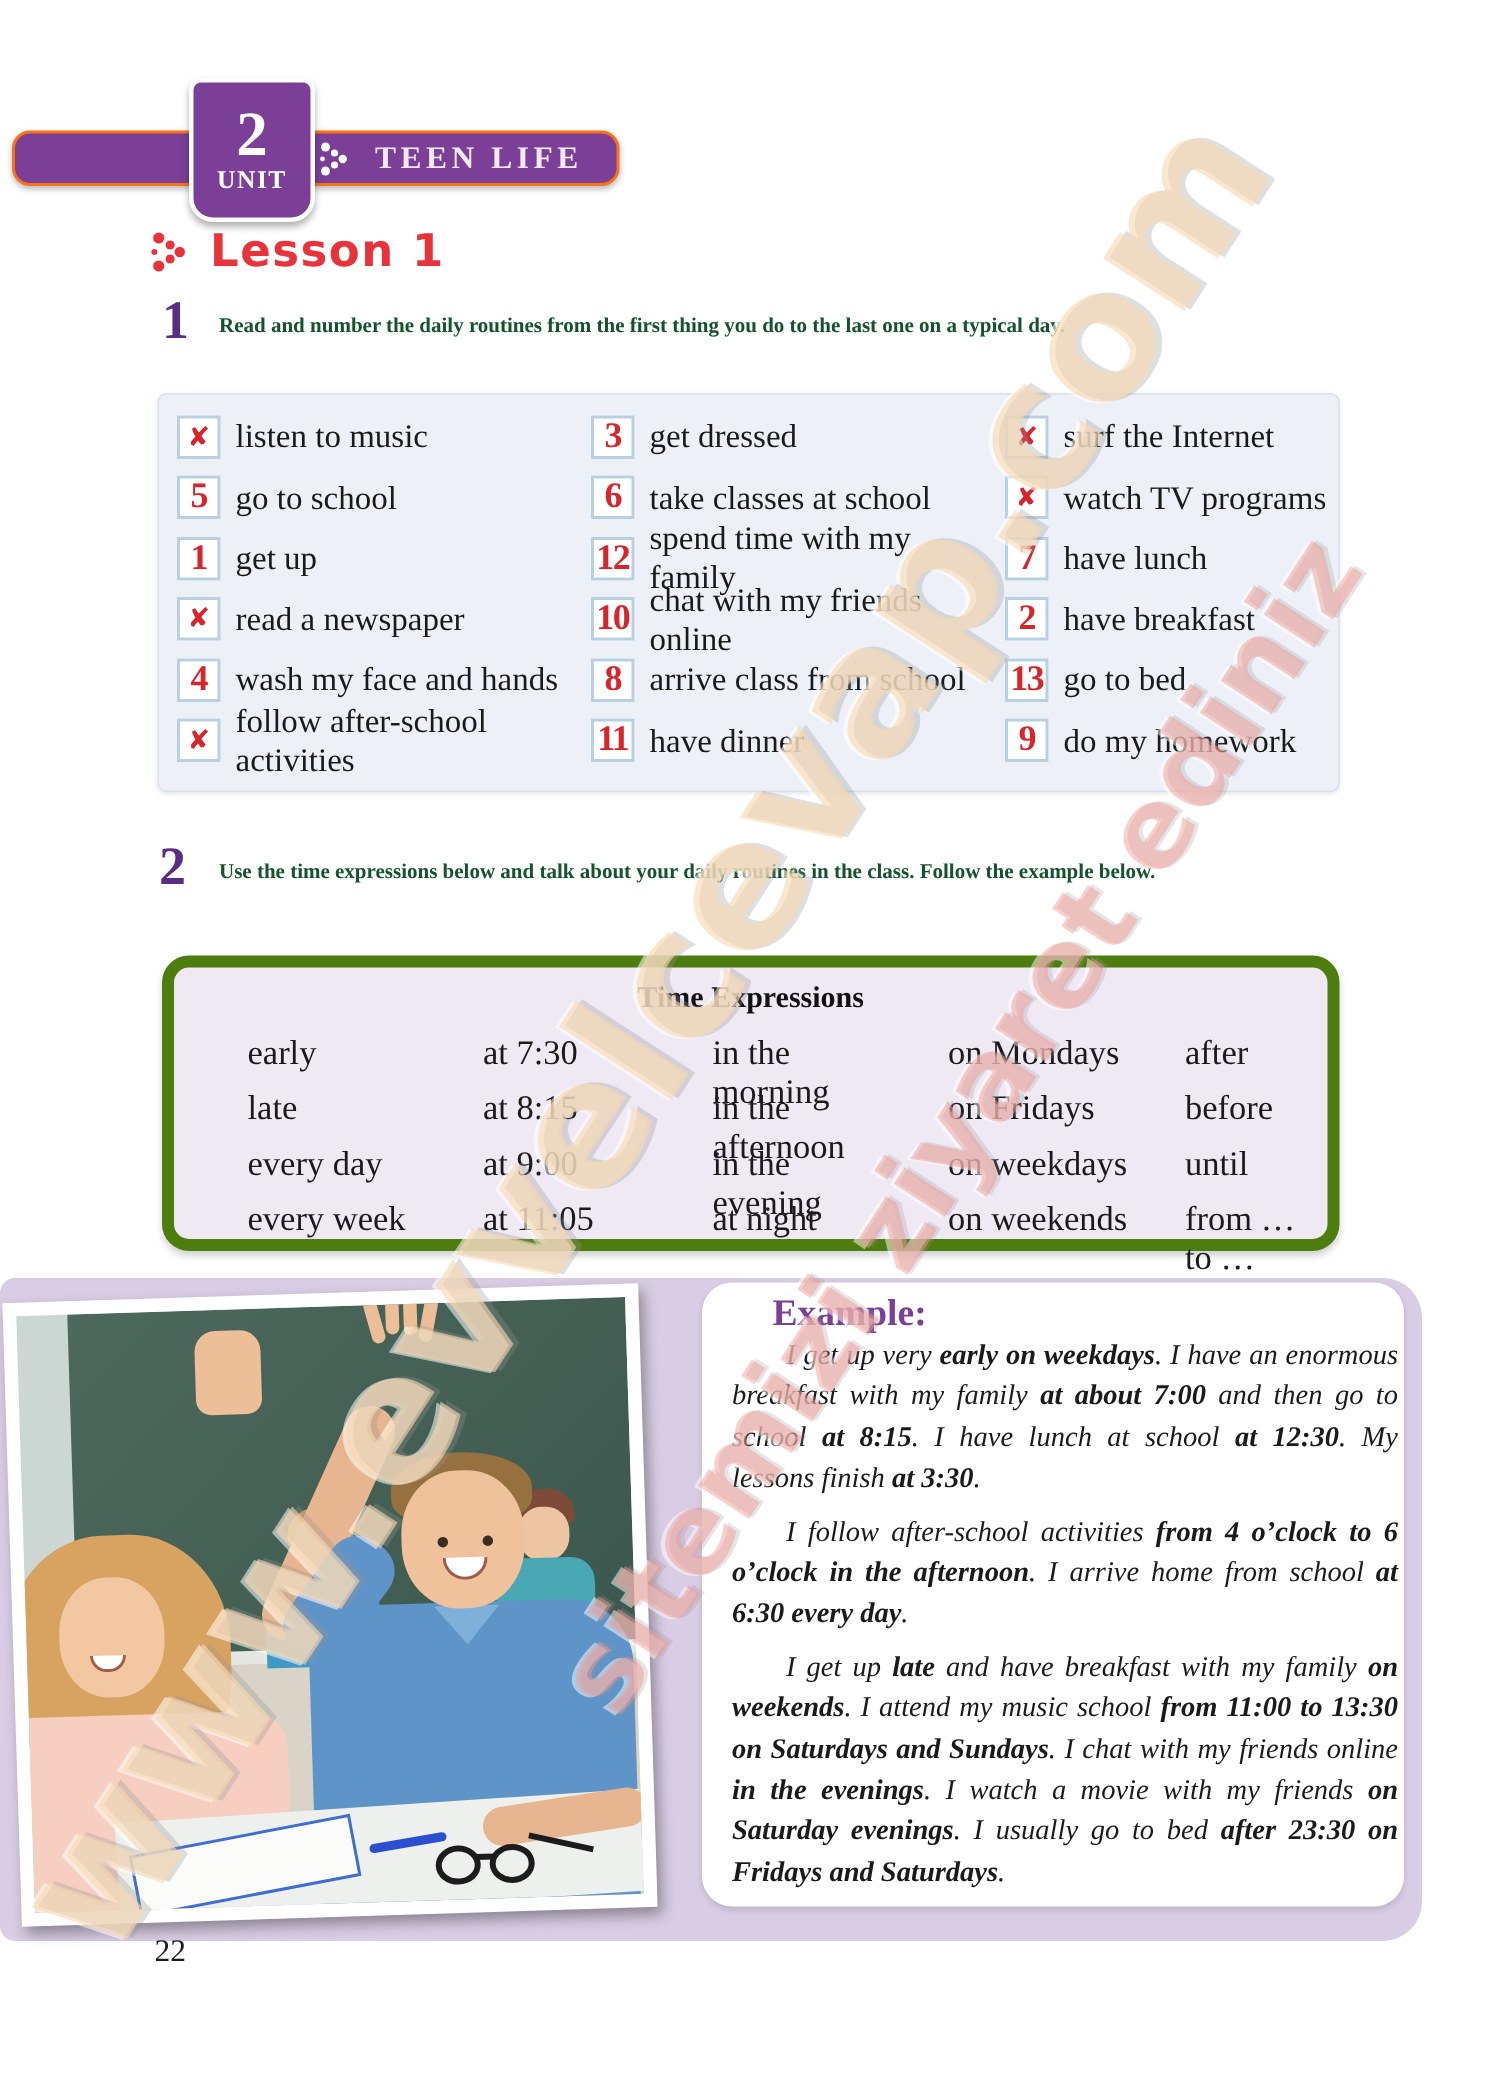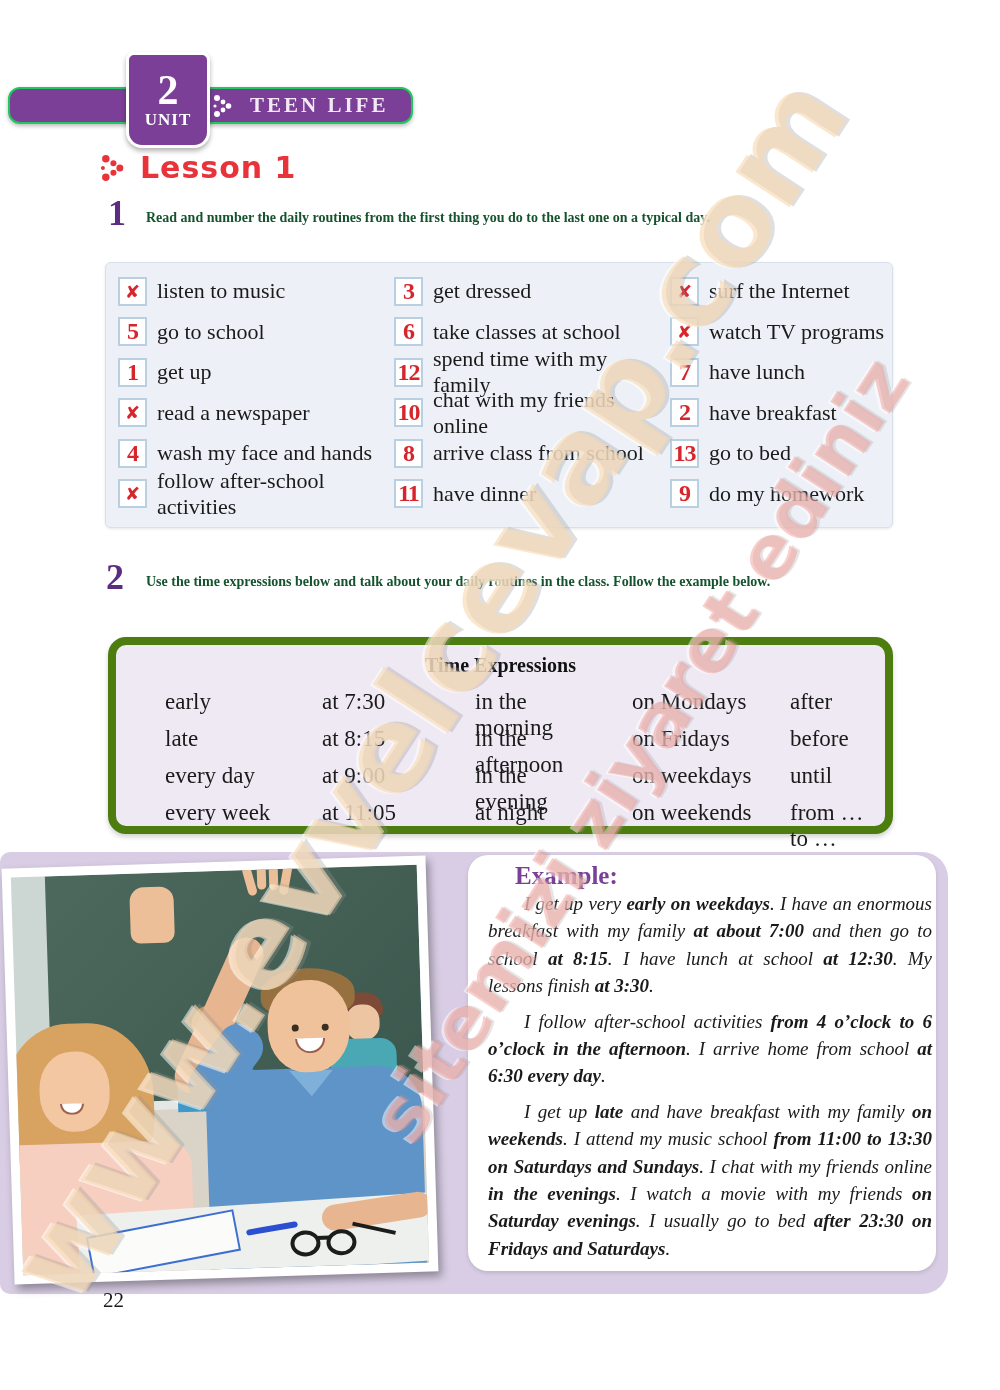--- a/index.html
+++ b/index.html
@@ -6,21 +6,21 @@
   html,body{margin:0;padding:0;}
   body{
     width:1000px;height:1390px;position:relative;background:#ffffff;
     font-family:"Liberation Serif",serif;color:#1a1a1a;overflow:hidden;
   }
   .layer{position:absolute;left:0;top:0;width:1000px;height:1390px;}
   .content{z-index:1;}
   
   .unit-banner{
     position:absolute;left:8px;top:87px;width:405px;height:37px;
-    background:#7b3f97;border:2px solid #22c55e;border-radius:12px;
+    background:#7b3f97;border:2px solid #f97316;border-radius:12px;
     box-shadow:0 2px 4px rgba(0,0,0,.28);
     display:flex;align-items:center;box-sizing:border-box;
   }
   .banner-arrow{margin-left:202px;width:24px;height:24px;flex:0 0 24px;}
   .unit-banner .title{
     color:#f3e9f5;font-weight:bold;font-size:21px;letter-spacing:3px;margin-left:14px;
   }
   .unit-tab{
     position:absolute;left:126px;top:52px;width:84px;height:96px;
     background:#7b3f97;border:3px solid #ffffff;border-radius:8px 8px 16px 16px;

